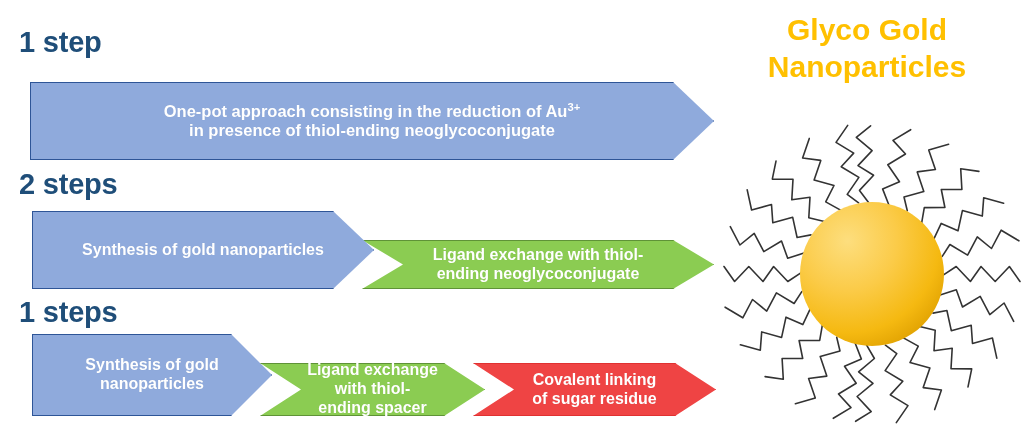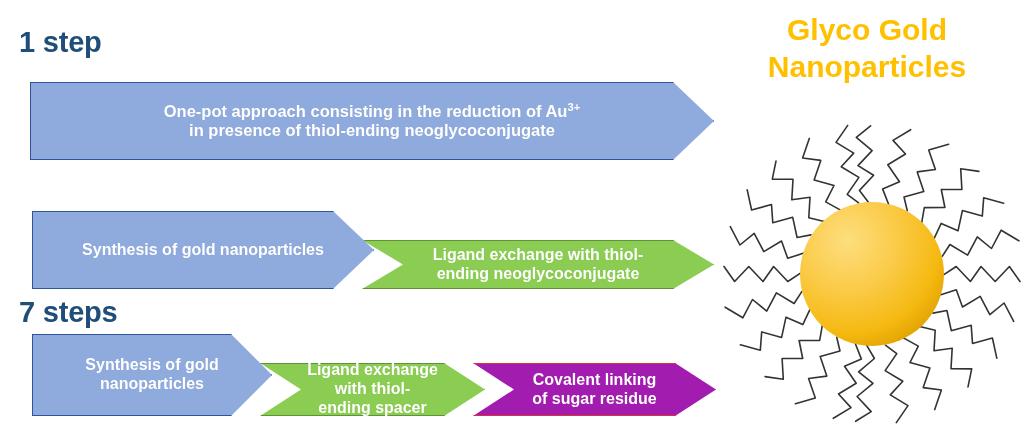--- a/index.html
+++ b/index.html
@@ -68,21 +68,21 @@
     font-weight: bold;
     text-align: center;
     line-height: 1.18;
     padding: 0 10px;
     text-shadow: 0 0 1px rgba(0,0,0,0.08);
   }
 
   
   .chev-blue   { background: #8FAADC; }
   .chev-green  { background: #8BCC52; }
-  .chev-red    { background: #a21caf; }
+  .chev-red    { background: #ef4444; }
 
   .chev-blue.bordered  { border: 1.5px solid #2E5597; }
   .chev-green.bordered { border: 1.5px solid #5F9337; }
   .chev-red.bordered   { border: 1.5px solid #E03131; }
 
   
   .shape-flat-tip {
     -webkit-clip-path: polygon(0 0, calc(100% - 41px) 0, 100% 50%, calc(100% - 41px) 100%, 0 100%);
     clip-path: polygon(0 0, calc(100% - 41px) 0, 100% 50%, calc(100% - 41px) 100%, 0 100%);
   }
@@ -146,30 +146,31 @@
 
   <div class="process-panel">
 
     <div class="step-label s1">1 step</div>
     <div class="arrow-row r1">
       <div class="chevron chev-blue bordered shape-flat-tip seg1">
         <span class="chev-text">One-pot approach consisting in the reduction of Au<sup>3+</sup><br>in presence of thiol-ending neoglycoconjugate</span>
       </div>
     </div>
 
+    <div class="step-label s2">2 steps</div>
     <div class="arrow-row r2">
       <div class="chevron chev-blue bordered shape-flat-tip seg1">
         <span class="chev-text">Synthesis of gold nanoparticles</span>
       </div>
       <div class="chevron chev-green bordered shape-notch-tip seg2">
         <span class="chev-text">Ligand exchange with thiol-<br>ending neoglycoconjugate</span>
       </div>
     </div>
 
-    <div class="step-label s3">7 steps</div>
+    <div class="step-label s3">1 steps</div>
     <div class="arrow-row r3">
       <div class="chevron chev-blue bordered shape-flat-tip seg1">
         <span class="chev-text">Synthesis of gold<br>nanoparticles</span>
       </div>
       <div class="chevron chev-green bordered shape-notch-tip seg2">
         <span class="chev-text">Ligand exchange<br>with thiol-<br>ending spacer</span>
       </div>
       <div class="chevron chev-red bordered shape-notch-tip seg3">
         <span class="chev-text">Covalent linking<br>of sugar residue</span>
       </div>

